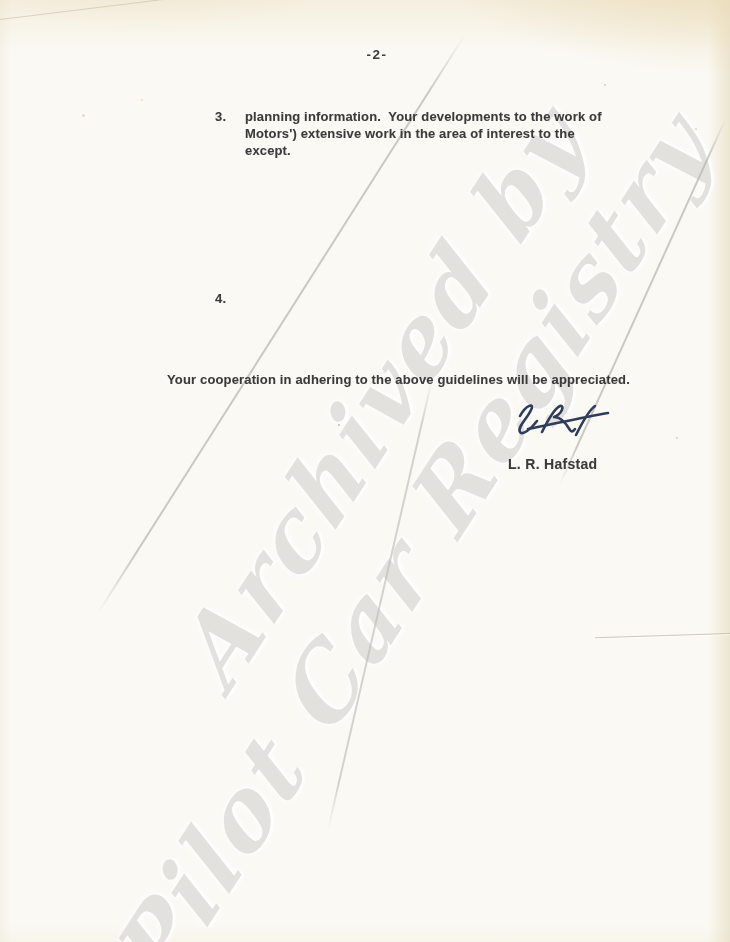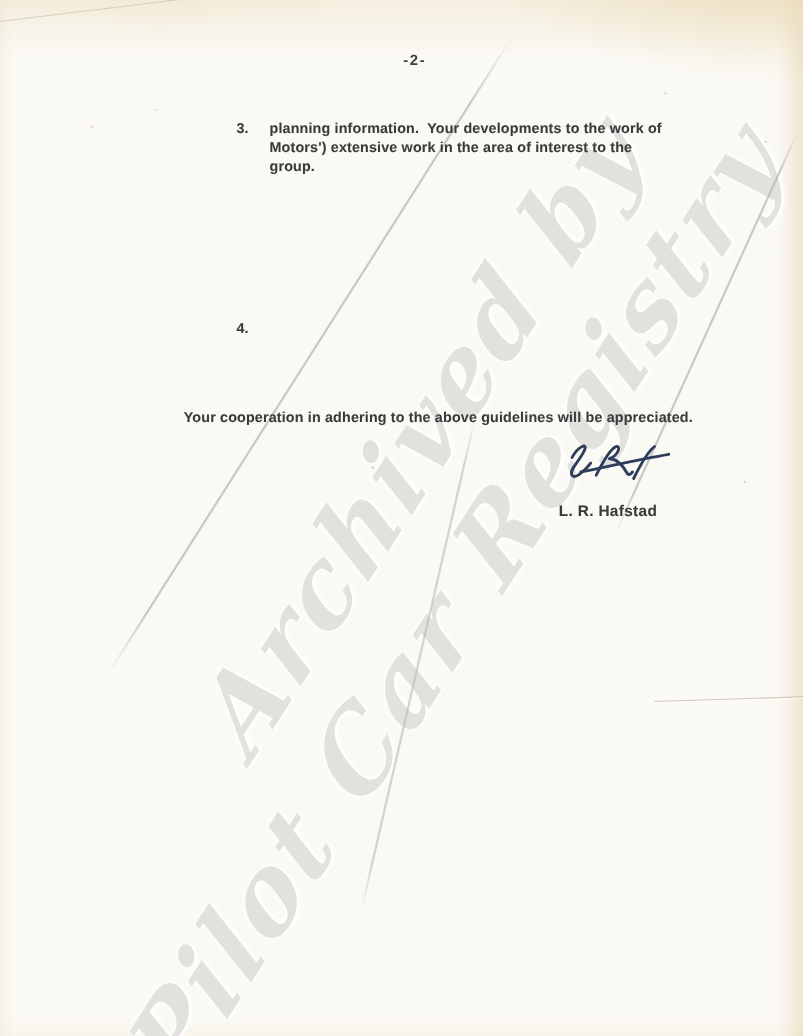--- a/index.html
+++ b/index.html
@@ -99,21 +99,21 @@
 <div class="speck" style="left:676px;top:437px;width:2px;height:2px;background:rgba(150,140,110,0.4);"></div>
 <div class="speck" style="left:695px;top:128px;width:2px;height:2px;background:rgba(160,150,120,0.4);"></div>
 
 <div class="page-num typed">-2-</div>
 
 <div class="list-item item3">
   <div class="item-num tline">3.</div>
   <div class="item-lines">
     <div class="tline">planning information.  Your developments to the work of</div>
     <div class="tline">Motors') extensive work in the area of interest to the</div>
-    <div class="tline">group.</div>
+    <div class="tline">except.</div>
   </div>
 </div>
 
 <div class="list-item item4">
   <div class="item-num tline">4.</div>
   <div class="item-lines">
   </div>
 </div>
 
 <div class="closing typed">

